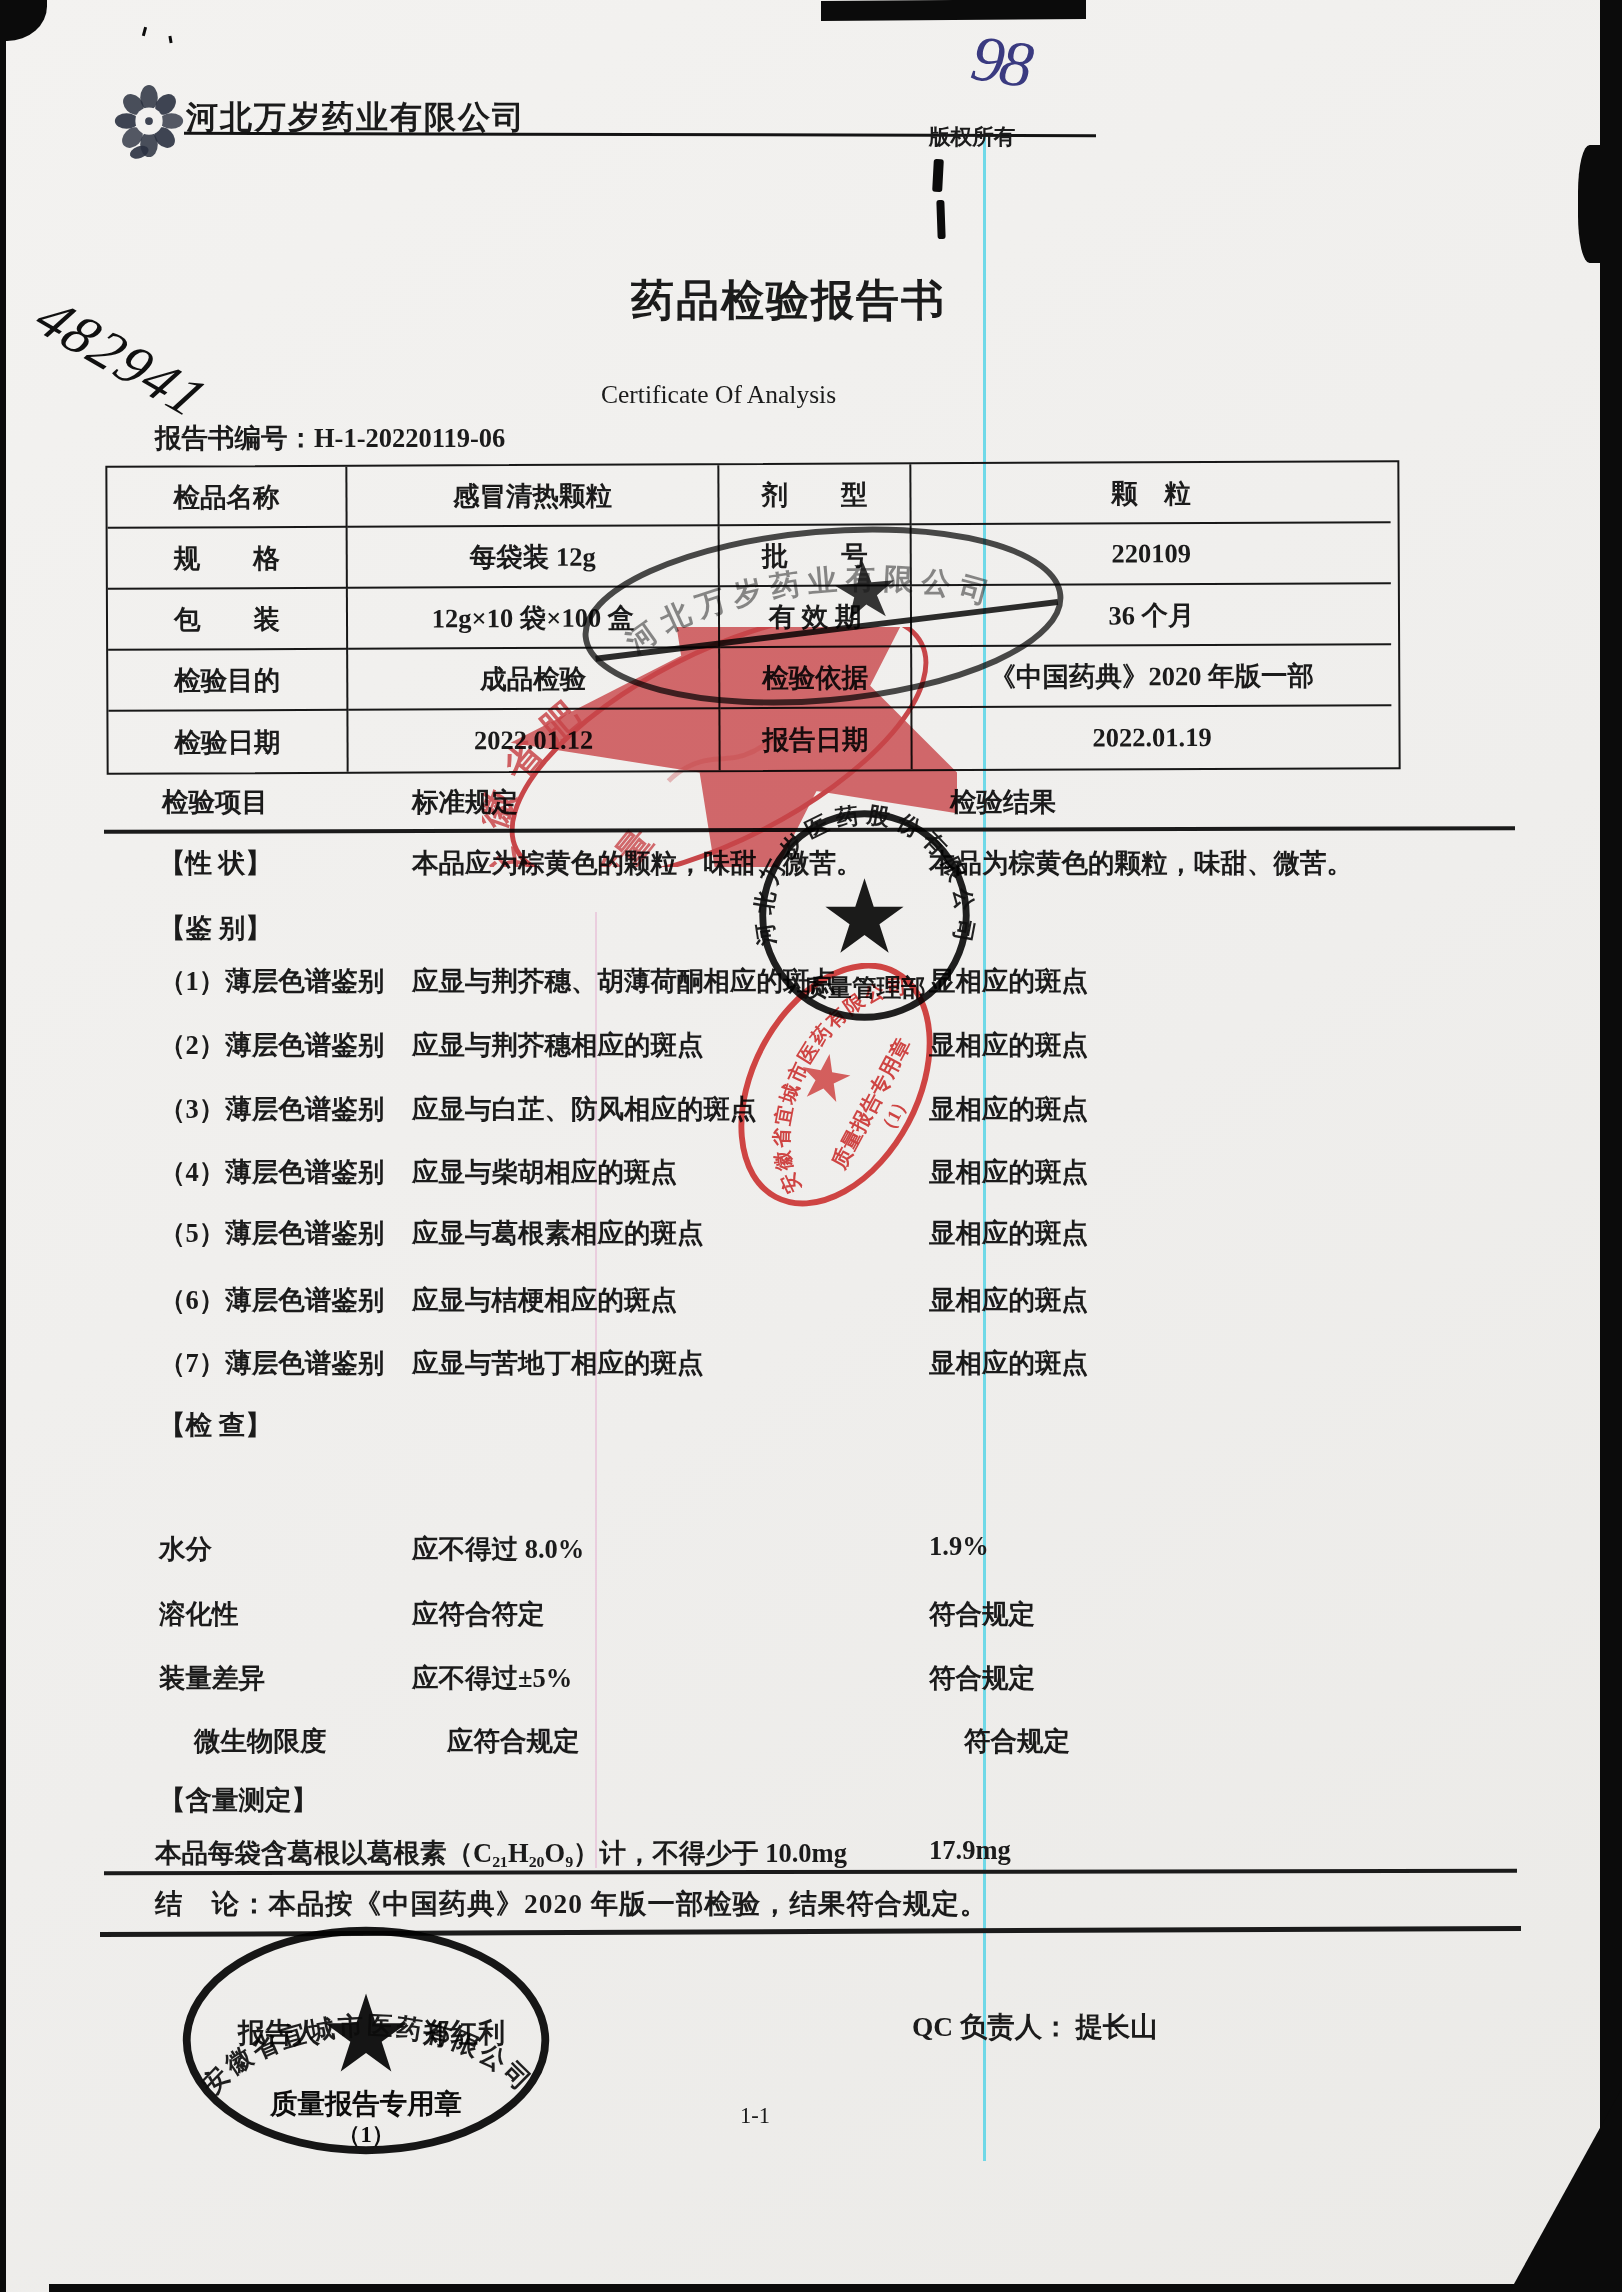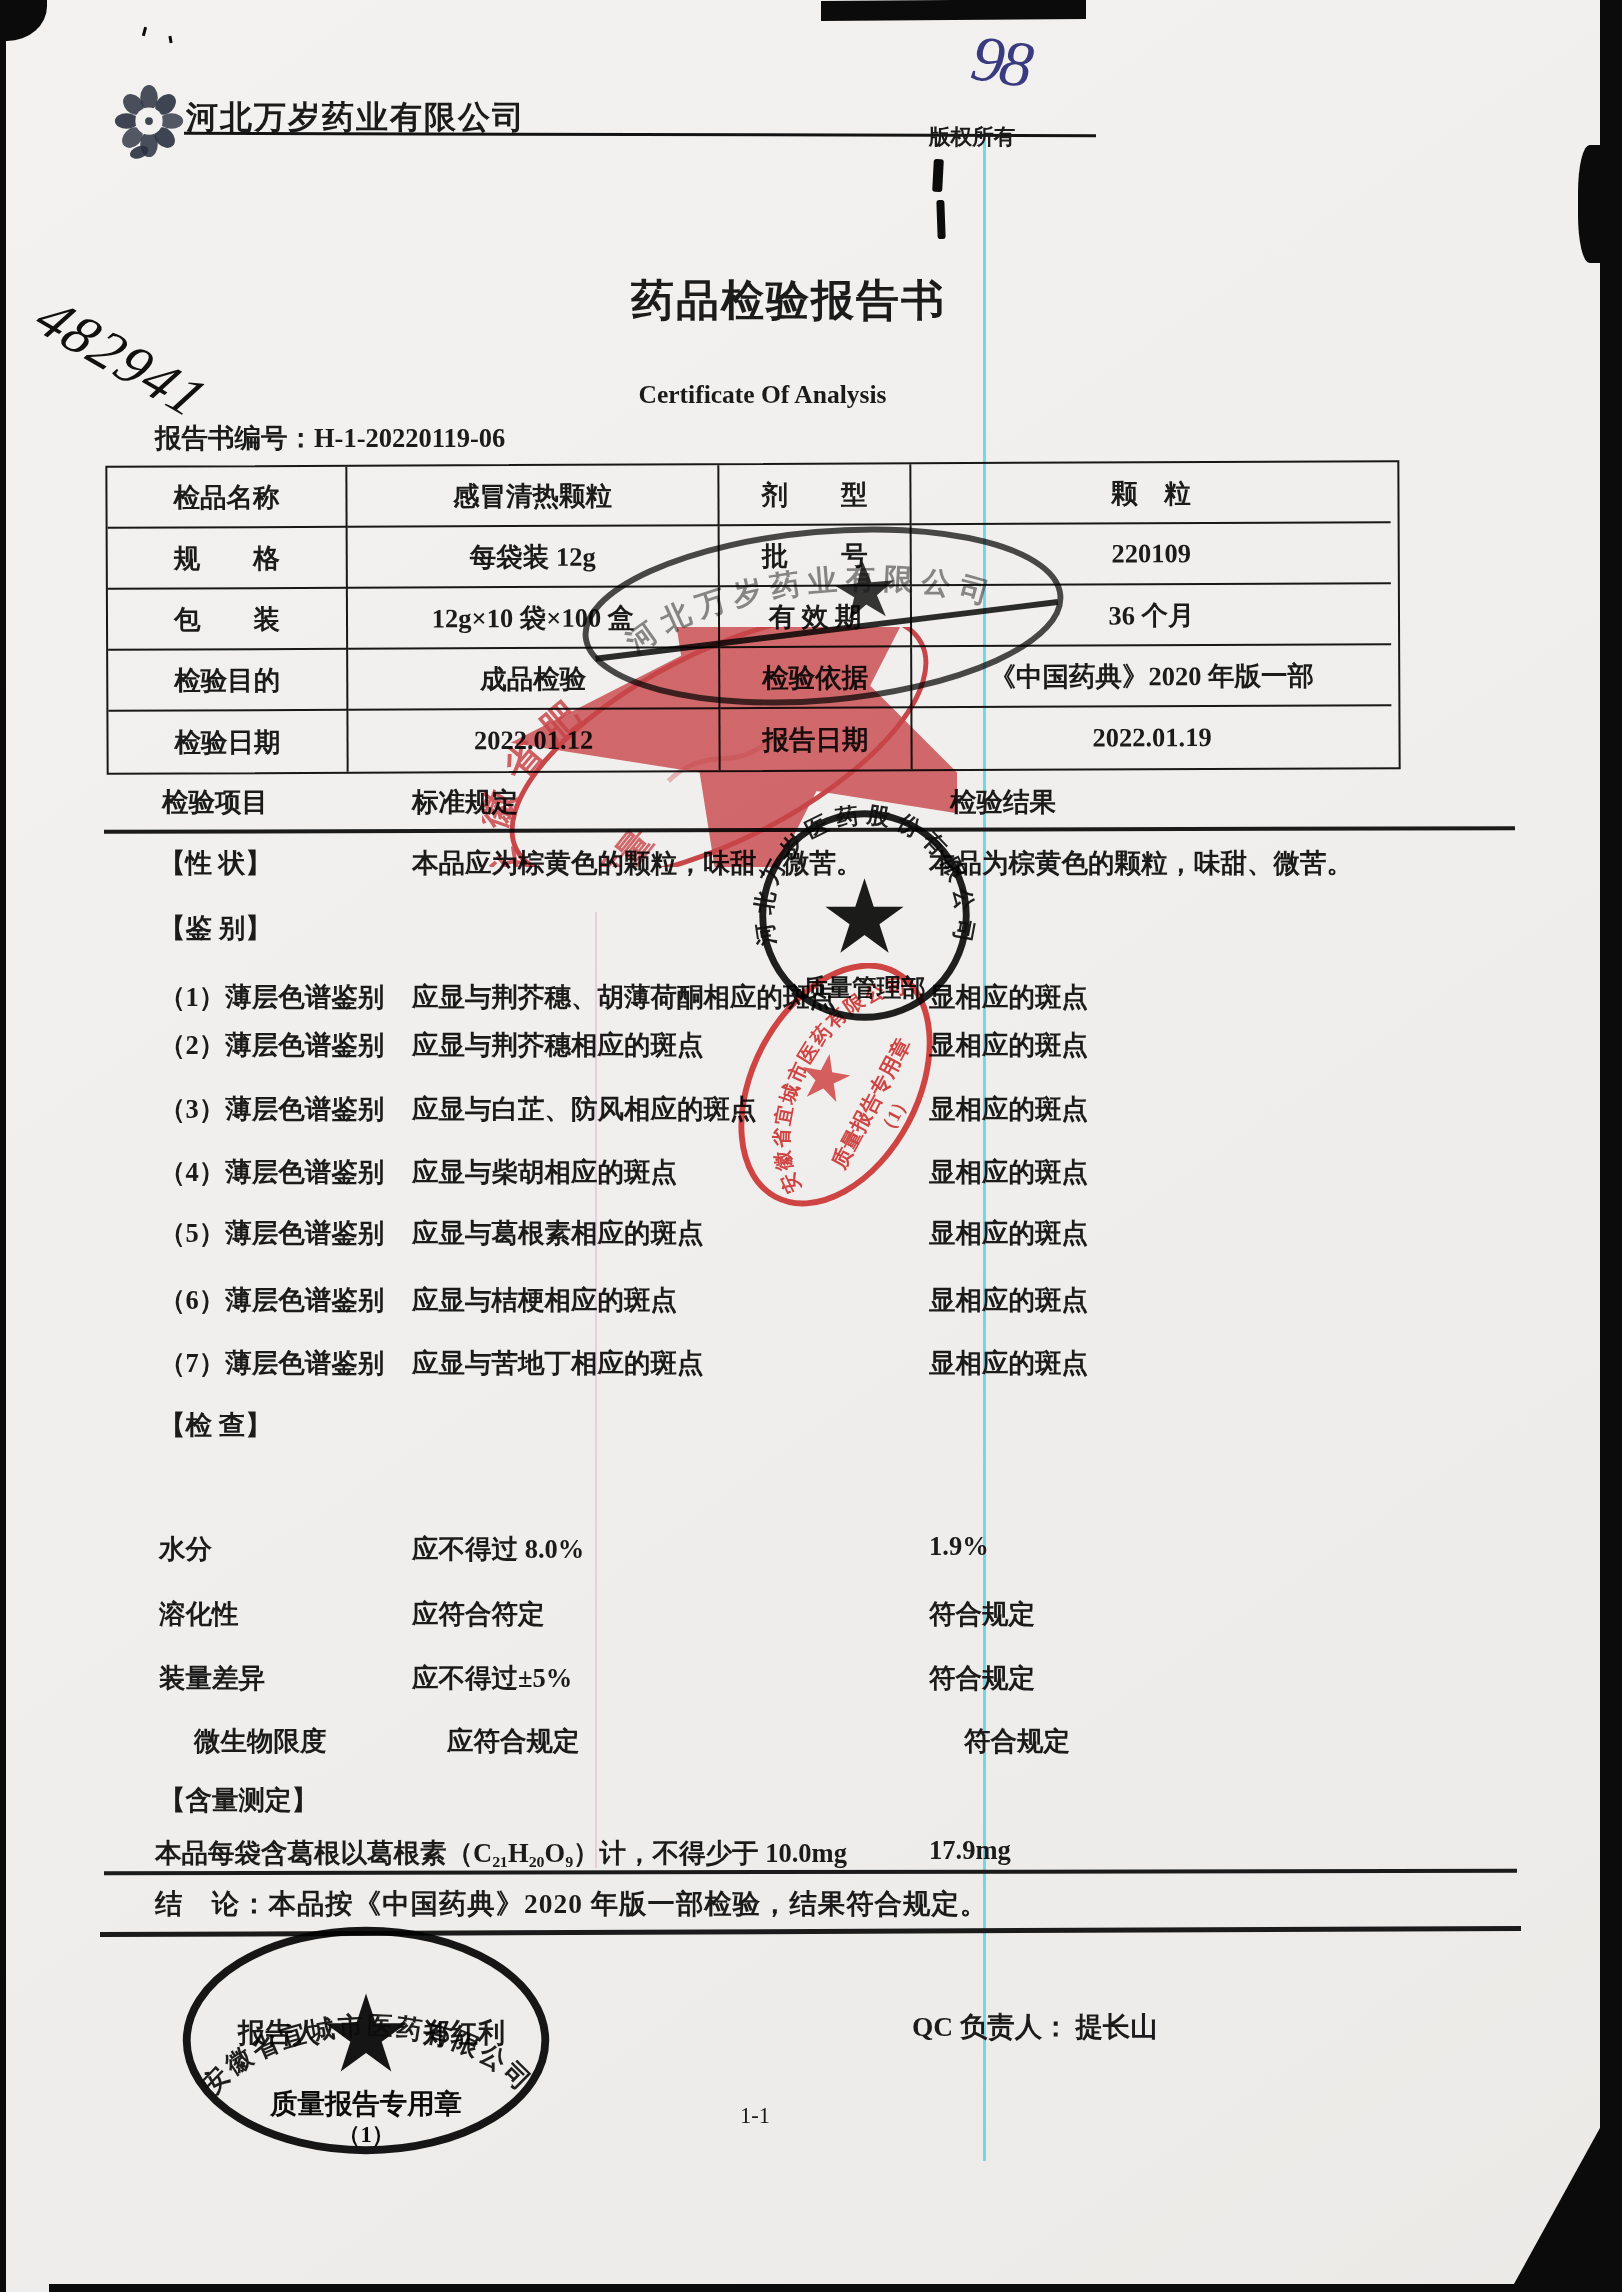--- a/index.html
+++ b/index.html
@@ -23,21 +23,21 @@
   
   .company{font-size:32px;font-weight:700;letter-spacing:2px;}
   .header-rule{height:2.9px;background:#141414;transform:rotate(.15deg);}
   .copyright{font-size:21.6px;font-weight:700;}
   .hw-left{font-size:57px;font-style:italic;letter-spacing:2px;color:#101010;
     transform:rotate(30deg) skewX(-8deg);transform-origin:left top;}
   .hw-right{font-size:65px;font-style:italic;letter-spacing:-3.9px;color:#3a3a80;
     transform:rotate(9deg);transform-origin:left top;}
 
   .title{font-size:43px;font-weight:700;letter-spacing:2px;text-align:center;width:323px;}
-  .subtitle{font-size:25.5px;font-weight:700;text-align:center;width:323px;font-family:"Liberation Serif",serif;}
+  .subtitle{font-size:25.5px;font-weight:400;width:323px;font-family:"Liberation Serif",serif;}
   .report-no{font-size:26.5px;font-weight:700;}
 
   
   .itbl{
     left:106px;top:463px;width:1290px;
     display:grid;grid-template-columns:240px 372px 192px 479px;grid-auto-rows:61px;
     border:2.9px solid #181818;transform:rotate(-.25deg);
   }
   .cell{
     display:flex;align-items:center;justify-content:center;
@@ -142,21 +142,21 @@
   <div class="abs hr" style="left:104px;top:828px;width:1411px;height:3.9px;transform:rotate(-.15deg);"></div>
 
   <div class="abs rrow" style="top:845px;">
     <span class="ri">【性 状】</span>
     <span class="rs">本品应为棕黄色的颗粒，味甜、微苦。</span>
     <span class="rr">本品为棕黄色的颗粒，味甜、微苦。</span>
   </div>
   <div class="abs rrow" style="top:910px;">
     <span class="ri">【鉴 别】</span>
   </div>
-  <div class="abs rrow" style="top:963px;margin-top:16px;">
+  <div class="abs rrow" style="top:963px;">
     <span class="ri">（1）薄层色谱鉴别</span>
     <span class="rs">应显与荆芥穗、胡薄荷酮相应的斑点</span>
     <span class="rr">显相应的斑点</span>
   </div>
   <div class="abs rrow" style="top:1027px;">
     <span class="ri">（2）薄层色谱鉴别</span>
     <span class="rs">应显与荆芥穗相应的斑点</span>
     <span class="rr">显相应的斑点</span>
   </div>
   <div class="abs rrow" style="top:1091px;">

